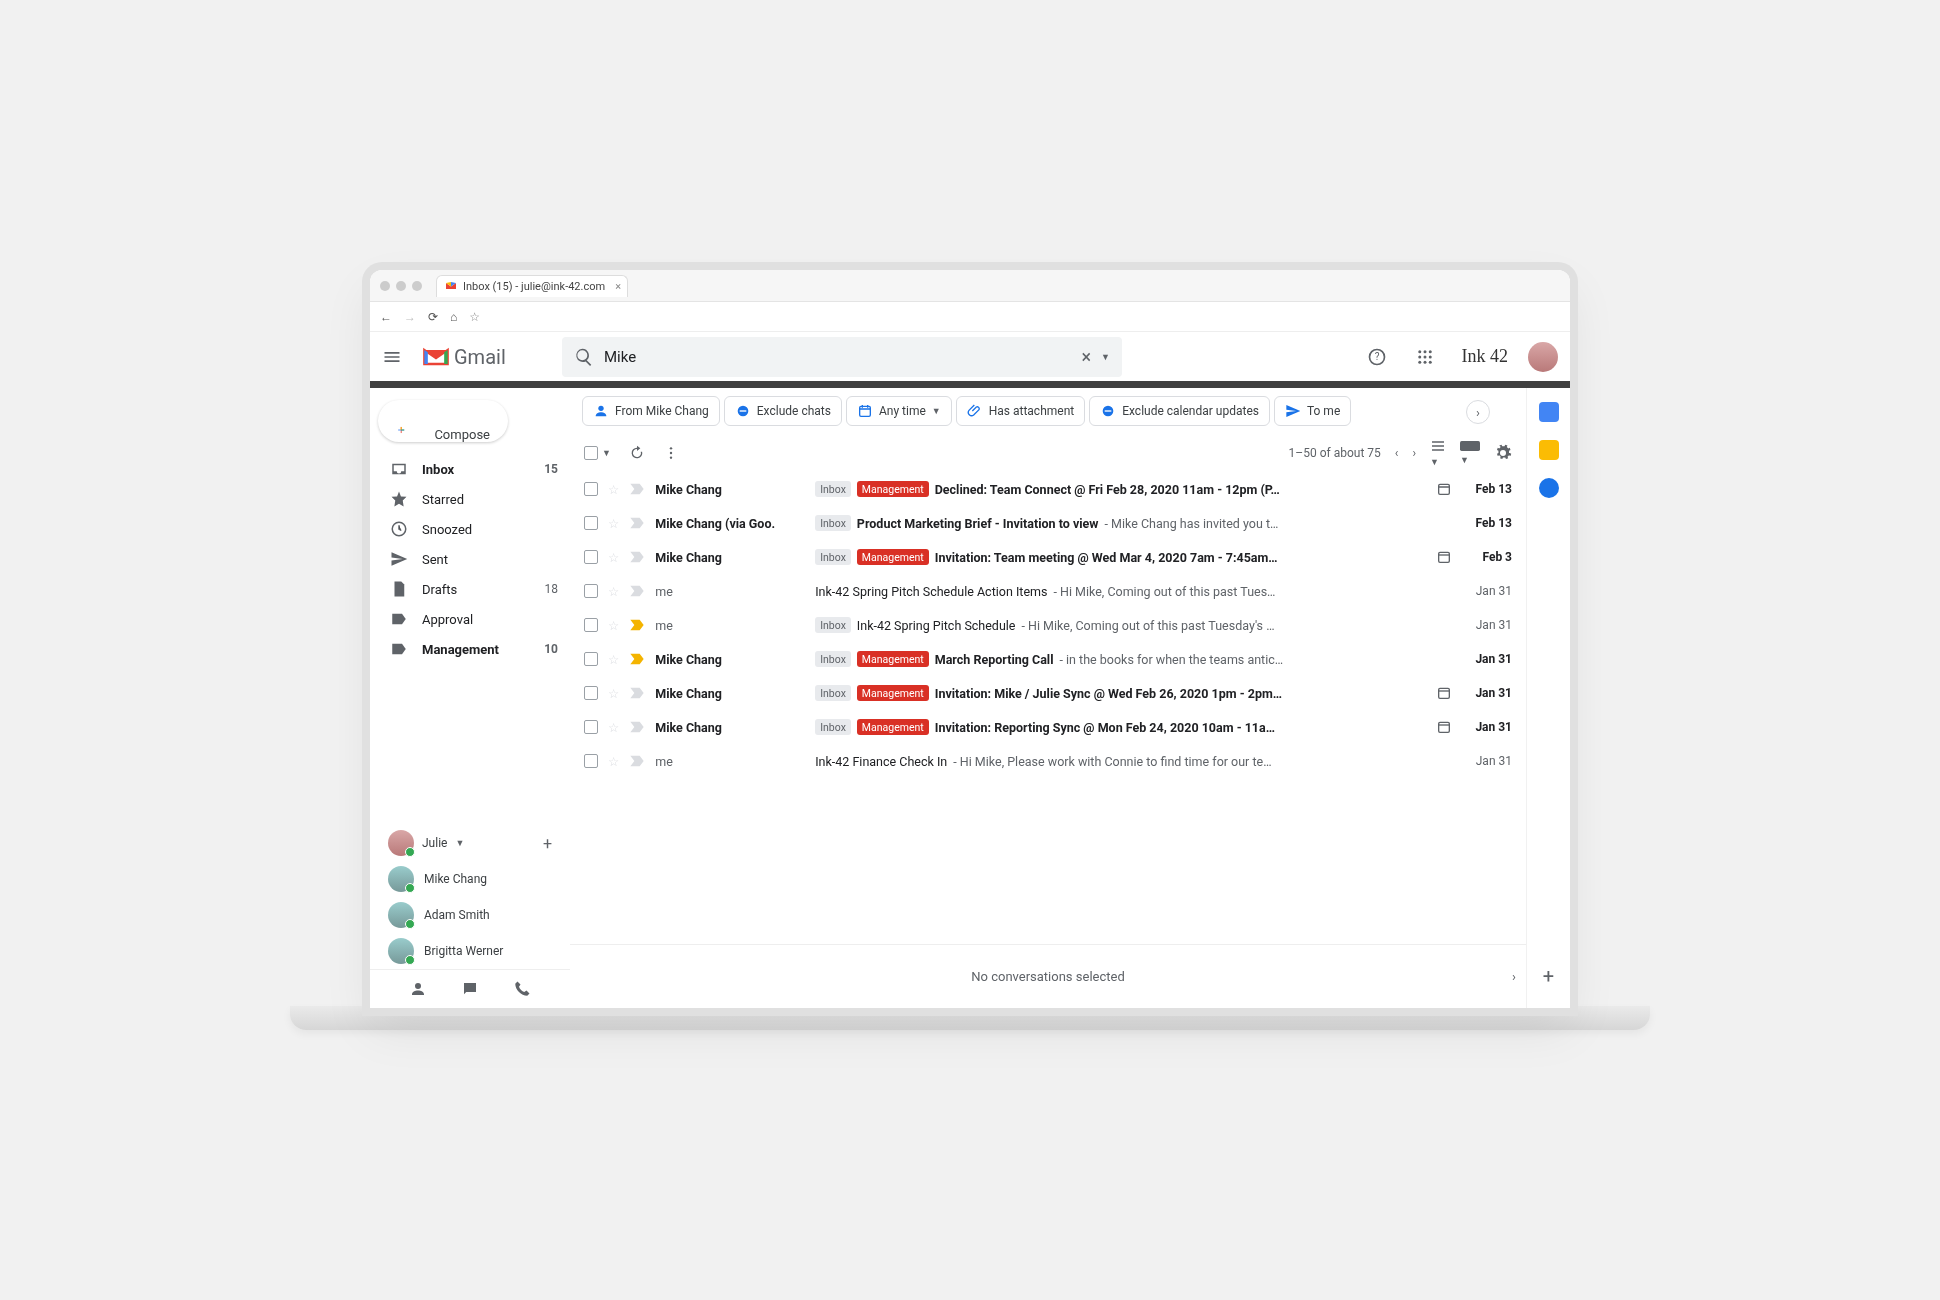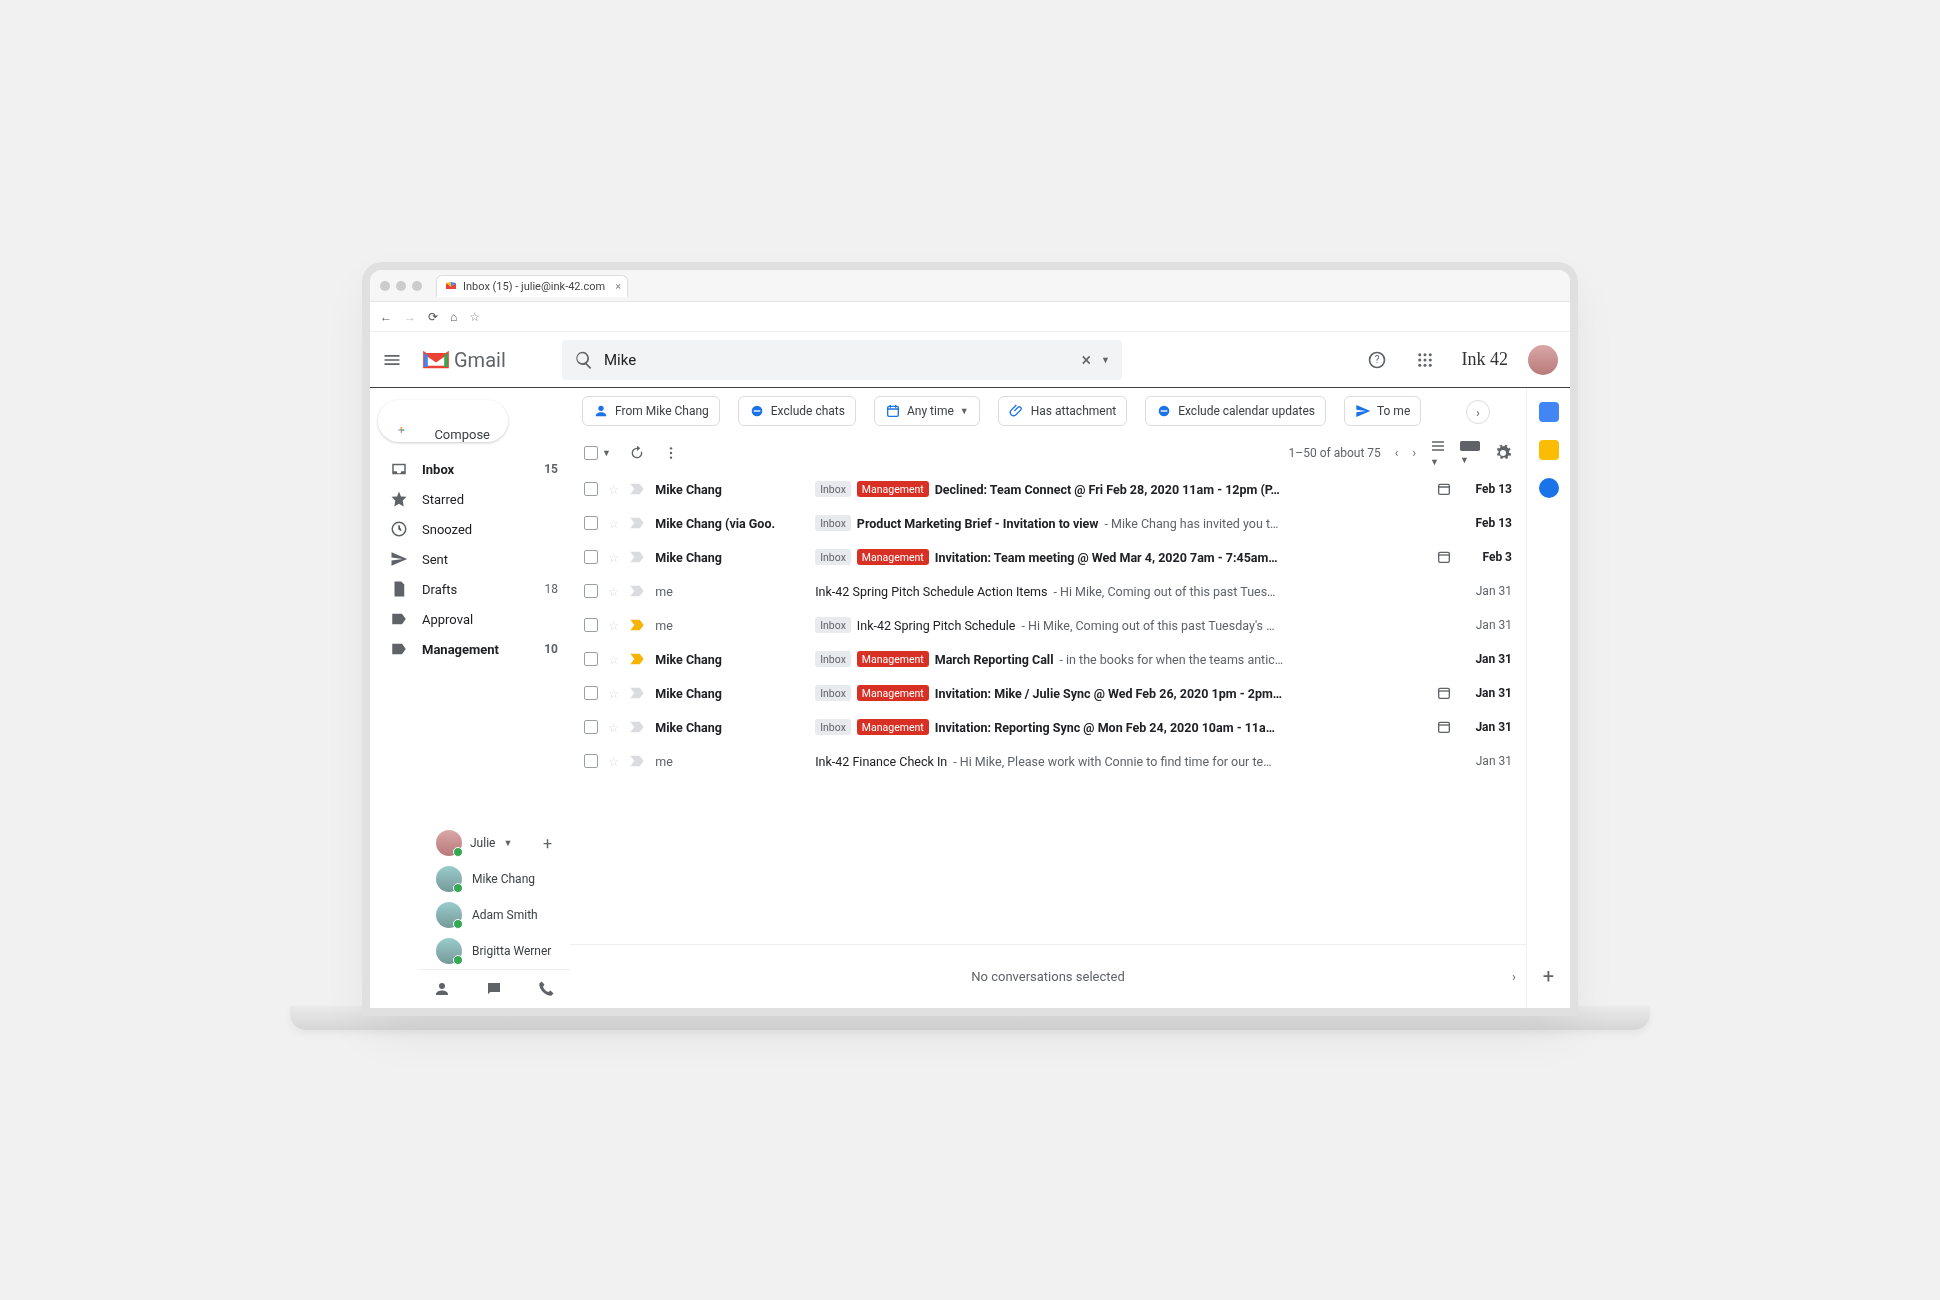--- a/index.html
+++ b/index.html
@@ -12,50 +12,50 @@
   .browser-bar{height:32px; background:#f6f6f6; border-bottom:1px solid #e4e4e4; display:flex; align-items:center; padding:0 10px; font-size:11px; color:#555;}
   .traffic{display:flex; gap:6px; margin-right:14px;}
   .dot{width:10px;height:10px;border-radius:50%; background:#ccc;}
   .tab{background:#fff; border:1px solid #ddd; border-bottom:none; border-radius:6px 6px 0 0; padding:4px 22px 4px 8px; display:flex; align-items:center; gap:6px; font-size:11px; color:#444; position:relative;}
   .tab .x{position:absolute; right:6px; color:#888;}
   .addr{height:30px; background:#fff; display:flex; align-items:center; padding:0 10px; gap:12px; border-bottom:1px solid #eee; font-size:12px; color:#555;}
   .addr .field{flex:1; display:flex; align-items:center; gap:6px;}
   .addr svg{width:14px;height:14px;}
 
   
-  .g-header{height:56px; display:flex; align-items:center; padding:0 12px; border-bottom:1px solid #404040;}
+  .g-header{height:56px; display:flex; align-items:center; padding:0 12px; border-bottom:7px solid #404040;}
   .menu-icon{width:40px; text-align:center; color:#5f6368; cursor:pointer;}
   .logo{display:flex; align-items:center; gap:4px; font-size:20px; color:#5f6368; width:140px;}
   .logo svg{width:28px;height:28px;}
   .search{flex:0 0 560px; height:40px; background:#f1f3f4; border-radius:4px; display:flex; align-items:center; padding:0 12px; gap:10px; color:#5f6368;}
   .search input{border:none; background:transparent; flex:1; font-size:15px; outline:none; color:#202124;}
   .h-right{margin-left:auto; display:flex; align-items:center; gap:14px;}
   .icon-btn{width:34px;height:34px; display:flex;align-items:center;justify-content:center; color:#5f6368; border-radius:50%; cursor:pointer;}
   .brand{font-family:'Brush Script MT', cursive; font-size:18px; color:#333; padding:0 6px;}
   .avatar{width:30px;height:30px;border-radius:50%; background:linear-gradient(#d9a7a7,#b97979); background-size:cover; background-position:center;}
   .avatar.sm{width:26px;height:26px;}
 
   
   .g-body{display:flex; height:620px;}
   .sidebar{width:200px; padding-top:10px; font-size:13px; color:#202124; position:relative;}
   .compose{margin:2px 8px 12px 8px; height:42px; border-radius:22px; box-shadow:0 1px 3px rgba(0,0,0,.2); display:flex; align-items:flex-end; gap:28px; padding:0 18px; font-size:13px; color:#3c4043; background:#fff; cursor:pointer; width:130px;}
   .sb-item{display:flex; align-items:center; gap:14px; height:30px; padding:0 12px 0 20px; border-radius:0 16px 16px 0; cursor:pointer; color:#202124;}
   .sb-item .count{margin-left:auto; font-size:12px; color:#5f6368;}
   .sb-item.bold{font-weight:700;}
   .sb-item svg, .sb-item .ic{width:18px;height:18px; color:#5f6368; flex-shrink:0;}
   .sb-item.mgmt .ic{color:#d93025;}
-  .hangouts{position:absolute; bottom:0; left:0; right:0;padding-left:48px;}
+  .hangouts{position:absolute; bottom:0; left:0; right:0;}
   .hg-row{display:flex; align-items:center; gap:10px; padding:5px 18px; font-size:12px; color:#3c4043; cursor:pointer;}
   .hg-head{justify-content:space-between; border-top:0;}
   .presence{position:relative;}
   .presence::after{content:''; position:absolute; right:-1px; bottom:-1px; width:8px;height:8px; background:#34a853; border:1.5px solid #fff; border-radius:50%;}
   .hg-footer{display:flex; justify-content:center; gap:34px; padding:10px 0; border-top:1px solid #eee; color:#5f6368;}
 
   .main{flex:1; display:flex; flex-direction:column; border-left:0;}
-  .chips{display:flex; gap:18px; padding:8px 12px; position:relative;}
+  .chips{display:flex; gap:4px; padding:8px 12px; position:relative;}
   .chip{height:30px; border:1px solid #dadce0; border-radius:6px; display:flex; align-items:center; gap:6px; padding:0 10px; font-size:12px; color:#3c4043; background:#fff; cursor:pointer; white-space:nowrap;}
   .chip .ci{width:16px;height:16px; display:flex;align-items:center;justify-content:center;}
   .chip .ci.blue{color:#1a73e8;}
   .chips .scroll{position:absolute; right:36px; top:12px; width:24px;height:24px; background:#fff; border:1px solid #dadce0; border-radius:50%; display:flex;align-items:center;justify-content:center; color:#5f6368; font-size:13px;}
 
   .toolbar{display:flex; align-items:center; padding:4px 14px; gap:18px; color:#5f6368; font-size:12px;}
   .toolbar .right{margin-left:auto; display:flex; align-items:center; gap:14px;}
   .cb{width:14px;height:14px; border:1.5px solid #9aa0a6; border-radius:2px;}
   .caret{font-size:9px; color:#5f6368;}
 

